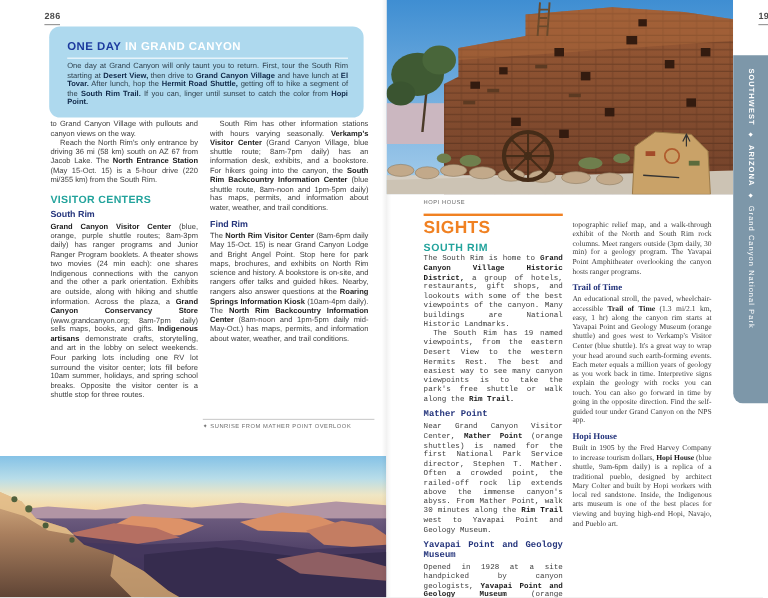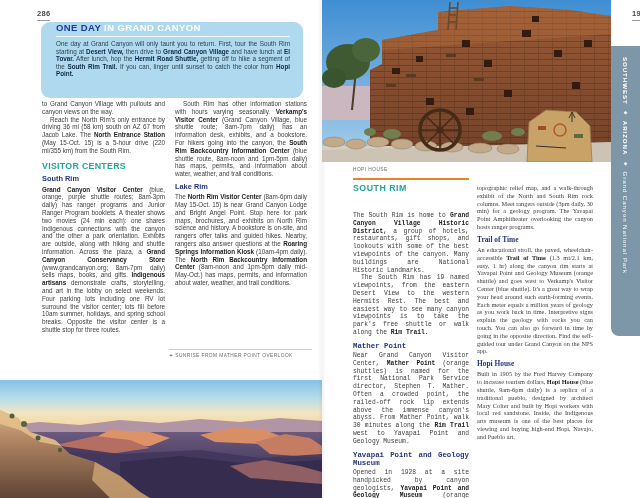--- a/index.html
+++ b/index.html
@@ -8,21 +8,21 @@
     font-family:"Liberation Sans", sans-serif; overflow:hidden; margin:0 auto;
   }
   .gutter { position:absolute; left:318px; top:0; width:8px; height:498px;
     background:linear-gradient(90deg, rgba(0,0,0,0), rgba(0,0,0,0.05) 50%, rgba(0,0,0,0)); pointer-events:none; }
 
   .pagenum { position:absolute; font-size:7.5px; font-weight:bold; color:#4a4a4a; letter-spacing:.3px;margin-left:20px; }
   .pagenum::after { content:""; display:block; height:1px; background:#9a9a9a; margin-top:1.5px; }
 
   
   .day-box { position:absolute; left:41px; top:22px; width:262px; height:76px;
-    background:#aed9ee; border-radius:9px; padding:0 13px 0 15px; box-sizing:border-box; }
+    background:#aed9ee; border-radius:9px; padding:12px 13px 0 15px; box-sizing:border-box; }
   .day-title { font-size:9.5px; font-weight:bold; letter-spacing:.4px; color:#ffffff; white-space:nowrap; }
   .day-title .accent { color:#1c3a9e; }
   .day-rule { height:1px; background:rgba(255,255,255,.85); margin:2.5px 0 3.5px; }
   .day-body { font-size:6.3px; line-height:7.5px; color:#2d3f4c; text-align:justify; }
   .day-body .b { font-weight:bold; color:#0f2747; }
 
   
   .col { position:absolute; font-size:6.3px; line-height:7.8px; color:#3d3d3d; text-align:justify; }
   .col p { margin:0; }
   .col p.indent { text-indent:8px; }
@@ -72,21 +72,21 @@
   <div class="col" style="left:42px; top:100px; width:123px;">
     <p><span>to Grand Canyon Village with pullouts and canyon views on the way.</span></p>
     <p class="indent"><span>Reach the North Rim's only entrance by driving 36 mi (58 km) south on AZ 67 from Jacob Lake. The </span><span class="b">North Entrance Station</span><span> (May 15-Oct. 15) is a 5-hour drive (220 mi/355 km) from the South Rim.</span></p>
     <div class="kicker-teal">VISITOR CENTERS</div>
     <div class="subhead">South Rim</div>
     <p><span class="b">Grand Canyon Visitor Center</span><span> (blue, orange, purple shuttle routes; 8am-3pm daily) has ranger programs and Junior Ranger Program booklets. A theater shows two movies (24 min each): one shares Indigenous connections with the canyon and the other a park orientation. Exhibits are outside, along with hiking and shuttle information. Across the plaza, a </span><span class="b">Grand Canyon Conservancy Store</span><span> (www.grandcanyon.org; 8am-7pm daily) sells maps, books, and gifts. </span><span class="b">Indigenous artisans</span><span> demonstrate crafts, storytelling, and art in the lobby on select weekends. Four parking lots including one RV lot surround the visitor center; lots fill before 10am summer, holidays, and spring school breaks. Opposite the visitor center is a shuttle stop for three routes.</span></p>
   </div>
 
   <div class="col" style="left:175px; top:100px; width:132px;">
     <p class="indent"><span>South Rim has other information stations with hours varying seasonally. </span><span class="b">Verkamp's Visitor Center</span><span> (Grand Canyon Village, blue shuttle route; 8am-7pm daily) has an information desk, exhibits, and a bookstore. For hikers going into the canyon, the </span><span class="b">South Rim Backcountry Information Center</span><span> (blue shuttle route, 8am-noon and 1pm-5pm daily) has maps, permits, and information about water, weather, and trail conditions.</span></p>
-    <div class="subhead">Lake Rim</div>
+    <div class="subhead">Find Rim</div>
     <p><span>The </span><span class="b">North Rim Visitor Center</span><span> (8am-6pm daily May 15-Oct. 15) is near Grand Canyon Lodge and Bright Angel Point. Stop here for park maps, brochures, and exhibits on North Rim science and history. A bookstore is on-site, and rangers offer talks and guided hikes. Nearby, rangers also answer questions at the </span><span class="b">Roaring Springs Information Kiosk</span><span> (10am-4pm daily). The </span><span class="b">North Rim Backcountry Information Center</span><span> (8am-noon and 1pm-5pm daily mid-May-Oct.) has maps, permits, and information about water, weather, and trail conditions.</span></p>
   </div>
 
   <div class="caption lcaption">✦ SUNRISE FROM MATHER POINT OVERLOOK</div>
 
   <div class="photo photo-left">
     <svg width="322" height="118" viewBox="0 0 322 118" preserveAspectRatio="none">
       <defs>
         <linearGradient id="msky" x1="0" y1="0" x2="0" y2="1">
           <stop offset="0" stop-color="#85c2e6"></stop>
@@ -218,20 +218,21 @@
         <rect x="252" y="134" width="9" height="4" fill="#5b6b3c"></rect>
         <path d="M214,146 l30,2" stroke="#333" stroke-width="1.2"></path>
       </g>
     </svg>
   </div>
 
   <div class="caption rcaption">HOPI HOUSE</div>
 
   <div class="sights-block">
     <div class="sights-rule"></div>
+    <div class="sights">SIGHTS</div>
     <div class="south-rim">SOUTH RIM</div>
   </div>
 
   <div class="col" style="left:353px; top:212px; width:116px;font-family:Liberation Mono, monospace;">
     <p><span>The South Rim is home to </span><span class="b">Grand Canyon Village Historic District,</span><span> a group of hotels, restaurants, gift shops, and lookouts with some of the best viewpoints of the canyon. Many buildings are National Historic Landmarks.</span></p>
     <p class="indent"><span>The South Rim has 19 named viewpoints, from the eastern Desert View to the western Hermits Rest. The best and easiest way to see many canyon viewpoints is to take the park's free shuttle or walk along the </span><span class="b">Rim Trail.</span></p>
     <div class="subhead">Mather Point</div>
     <p><span>Near Grand Canyon Visitor Center, </span><span class="b">Mather Point</span><span> (orange shuttles) is named for the first National Park Service director, Stephen T. Mather. Often a crowded point, the railed-off rock lip extends above the immense canyon's abyss. From Mather Point, walk 30 minutes along the </span><span class="b">Rim Trail</span><span> west to Yavapai Point and Geology Museum.</span></p>
     <div class="subhead">Yavapai Point and Geology Museum</div>
     <p><span>Opened in 1928 at a site handpicked by canyon geologists, </span><span class="b">Yavapai Point and Geology Museum</span><span> (orange shuttle; 8am-7pm daily; free) is a stacked-limestone building with large windows for viewing the canyon strata. Inside are displays about canyon geology, a huge</span></p>

